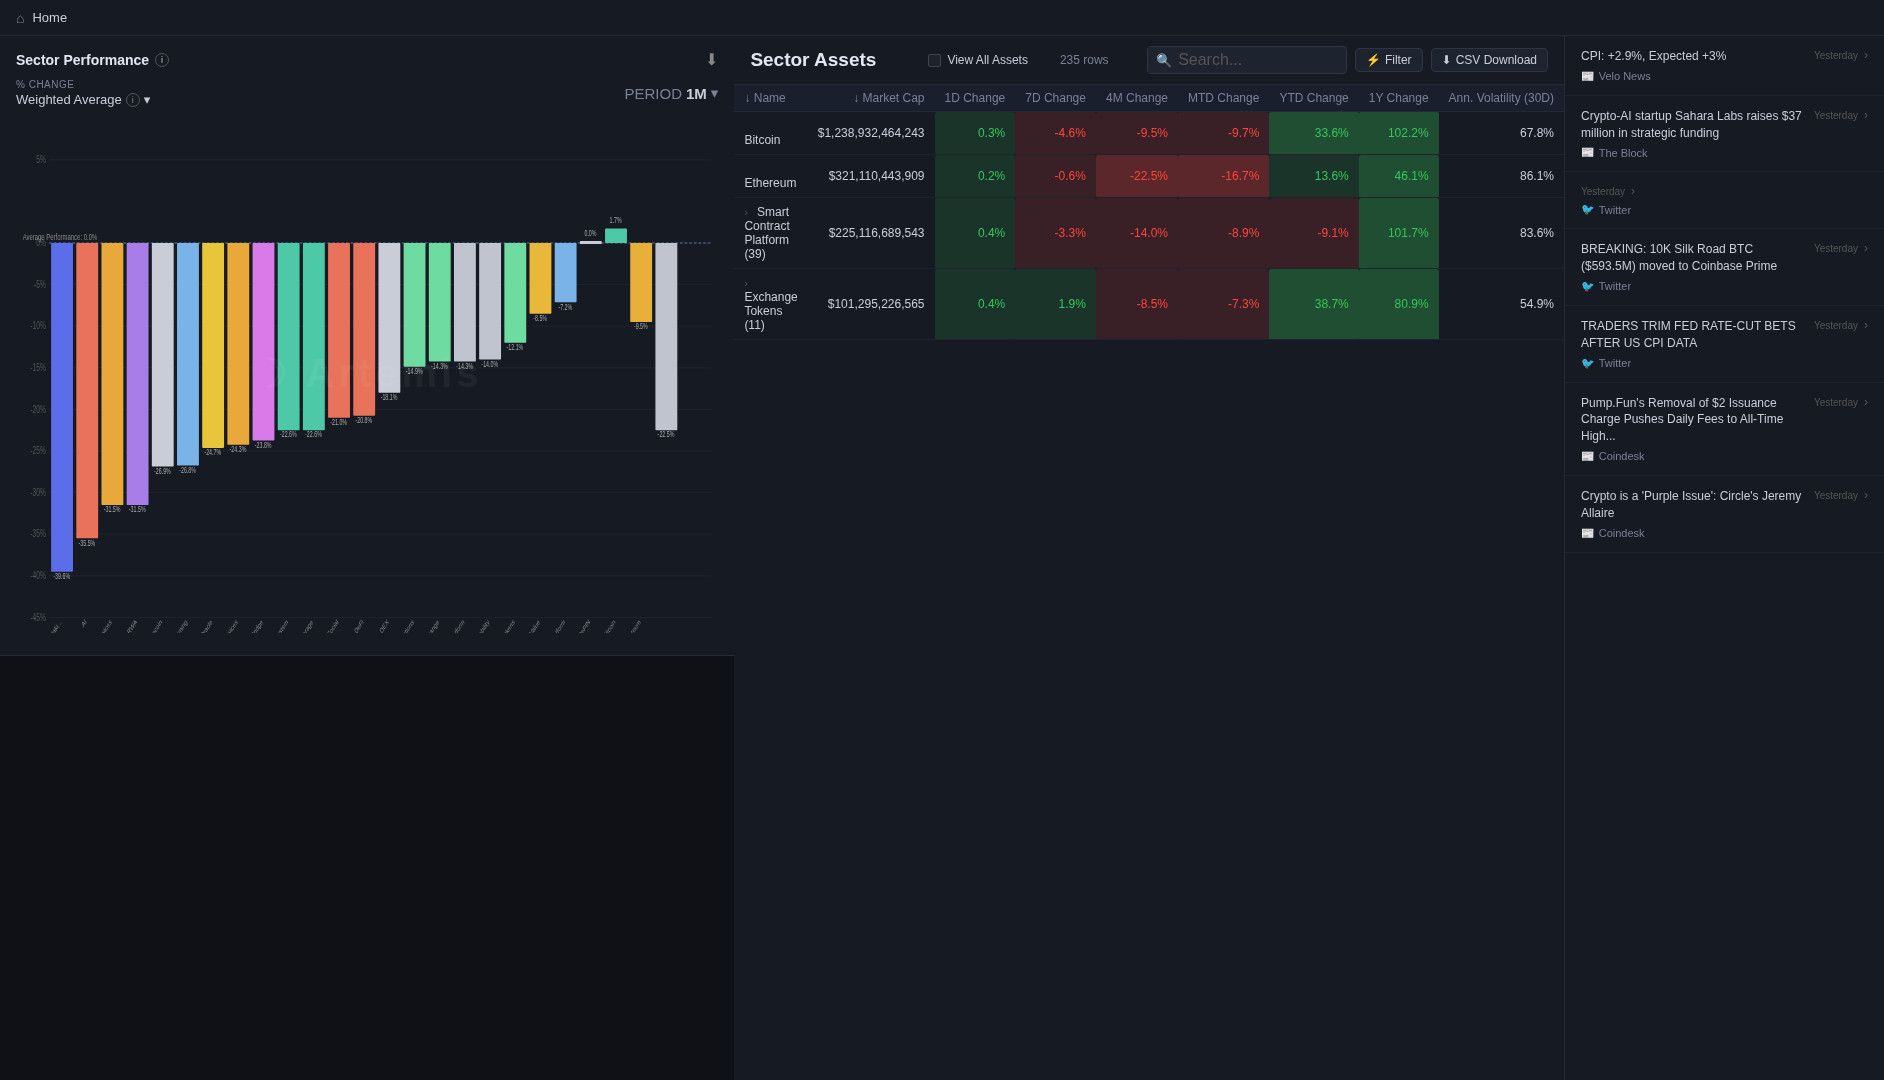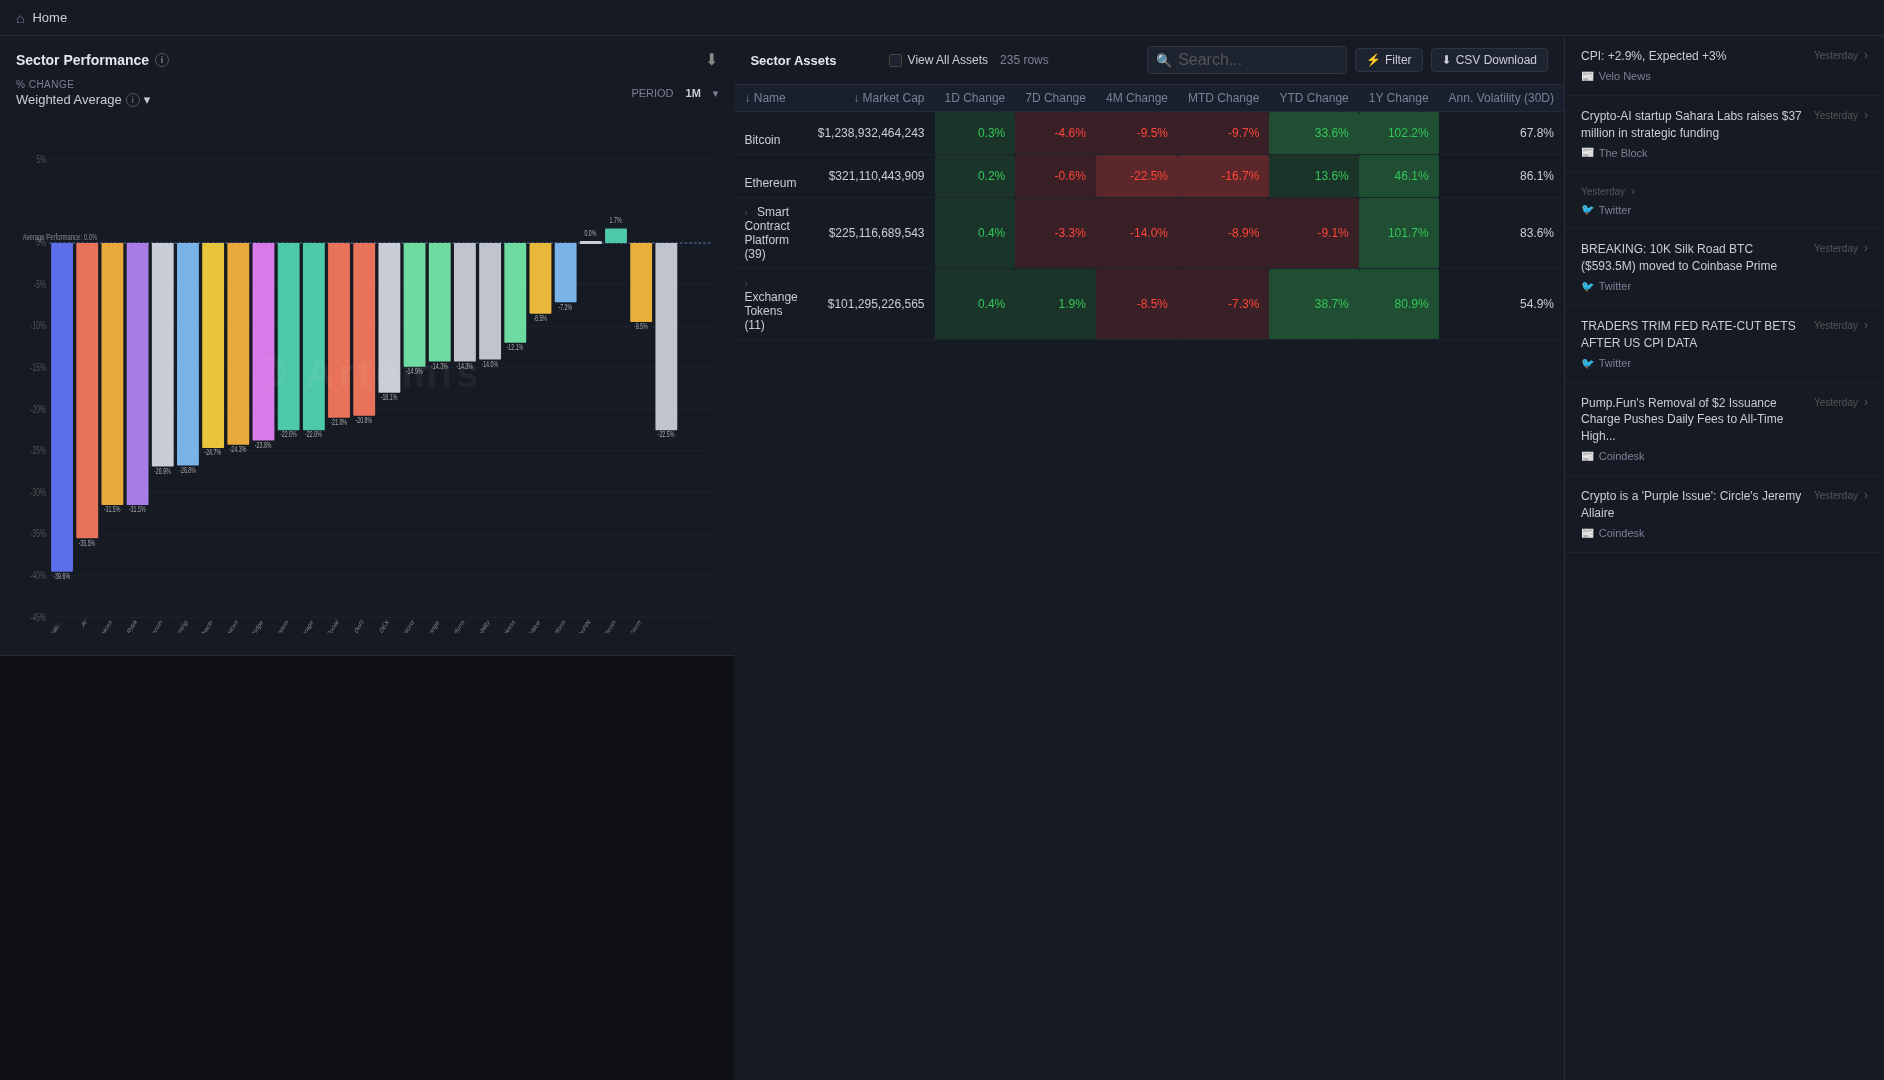--- a/index.html
+++ b/index.html
@@ -96,22 +96,22 @@
       align-items: center;
       gap: 4px;
       font-size: 13px;
       color: #c8cdd8;
       cursor: pointer;
       justify-content: space-between;
     }
     .period-selector {
       display: flex;
       align-items: center;
-      gap: 12px;
-      font-size: 11px;
+      gap: 4px;
+      font-size: 15px;
       color: #7a8096;
     }
     .period-value {
       color: #c8cdd8;
       font-weight: 600;
       cursor: pointer;
     }
     
     .chart-container {
       position: relative;
@@ -142,21 +142,21 @@
     }
     .assets-header {
       display: flex;
       align-items: center;
       gap: 12px;
       padding: 10px 16px;
       border-bottom: 1px solid #252a35;
       flex-shrink: 0;
     }
     .assets-title {
-      font-size: 13px;
+      font-size: 19px;
       font-weight: 600;
       color: #e2e6f0;
     }
     .checkbox-label {
       display: flex;
       align-items: center;
       gap: 6px;
       font-size: 12px;
       color: #c8cdd8;
       cursor: pointer;
@@ -165,20 +165,21 @@
     .checkbox {
       width: 13px; height: 13px;
       border: 1px solid #444;
       background: #1e2330;
       border-radius: 2px;
       display: inline-block;
     }
     .row-count {
       font-size: 12px;
       color: #7a8096;
+      margin-left: 20px;
     }
     .assets-actions {
       display: flex;
       align-items: center;
       gap: 8px;
       margin-left: auto;
     }
     .search-box {
       display: flex;
       align-items: center;

